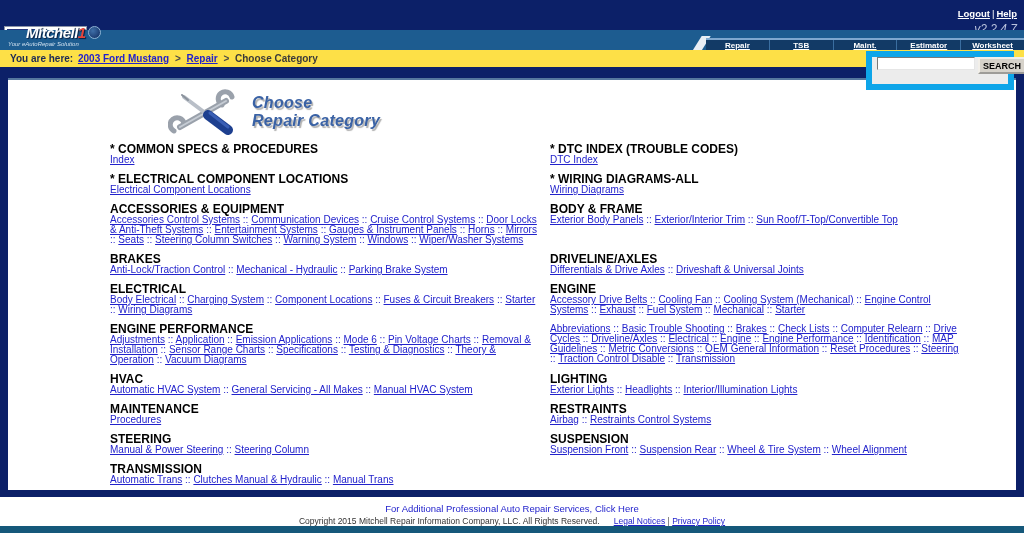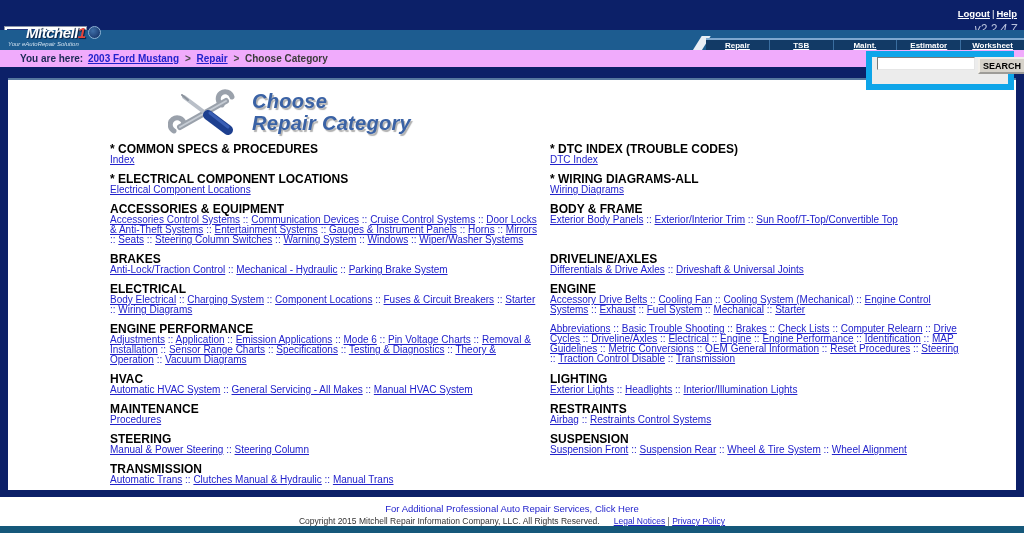--- a/index.html
+++ b/index.html
@@ -33,39 +33,39 @@
   .tagline { font-size:6px; color:#cfe0ef; font-style:italic; margin-top:1px; }
   .tabstrip { position:absolute; right:0; bottom:0; width:318px; height:12px;
     background:#123A66; border-top:2px solid #7FA8CF; display:flex; }
   .tab { flex:1; text-align:center; color:#fff; font-size:8px; font-weight:bold;
     text-decoration:underline; line-height:11px; border-left:1px solid #3A6EA0; }
   .tab:first-child { border-left:none; }
   .slash { position:absolute; right:318px; bottom:-1px; width:9px; height:15px;
     background:#e9eef5; transform:skewX(-32deg); }
 
   
-  .breadcrumb-bar { height:17px; background:#f0abfc; position:relative;
-    font-size:10px; padding:3px 0 0 20px; z-index:5; }
+  .breadcrumb-bar { height:17px; background:#fde047; position:relative;
+    font-size:10px; padding:3px 0 0 10px; z-index:5; }
   .bc-prefix { font-weight:bold; color:#1c2a55; }
   .bc-link { color:#2222CC; font-weight:bold; text-decoration:underline; margin:0 2px; }
   .bc-sep { color:#4a4a4a; font-weight:bold; margin:0 1px; }
   .bc-current { font-weight:bold; color:#3a3a3a; margin-left:2px; }
   .search-panel { position:absolute; right:10px; top:1px; height:39px; width:148px;
     background:#ececec; border:6px solid #0ea5e9; display:flex; 
     padding:0 2px 0 5px; gap:3px; }
   .search-input { width:98px; height:13px; background:#fff; font-size:9px; padding:0 2px;
     border:1px solid; border-color:#7a7a7a #e6e6e6 #e6e6e6 #7a7a7a; }
   .search-btn { font-size:9px; font-weight:bold; color:#000; background:#d6d2ca;
     border:2px outset #f2efe9; height:17px; padding:0 3px; line-height:12px; }
 
   
   .main { height:430px; background:#0C2068; padding:11px 8px 7px; }
   .panel { background:#fff; height:412px; border-top:2px solid #55779F; overflow:hidden; }
   .title-block { margin:8px 0 0 160px; display:flex; align-items:center; gap:12px; height:48px; }
-  .page-title { font-style:italic; font-weight:bold; font-size:20px; color:#3A62A5;
+  .page-title { font-style:italic; font-weight:bold; font-size:16px; color:#3A62A5;
     line-height:1.1; text-shadow:1.5px 1.5px 1px #b0b0b0; letter-spacing:0.3px; }
 
   
   .cats { margin:8px 0 0 102px; width:870px; }
   .cat-row { display:grid; grid-template-columns:440px 424px; }
   .cat-cell { margin-bottom:9px; padding-right:8px; }
   .cat-heading { font-size:12px; font-weight:bold; color:#000; line-height:11px; }
   .cat-links { font-size:10px; line-height:10px; }
   .cat-link { color:#2222CC; text-decoration:underline; }
   .cat-sep { color:#2222CC; }

